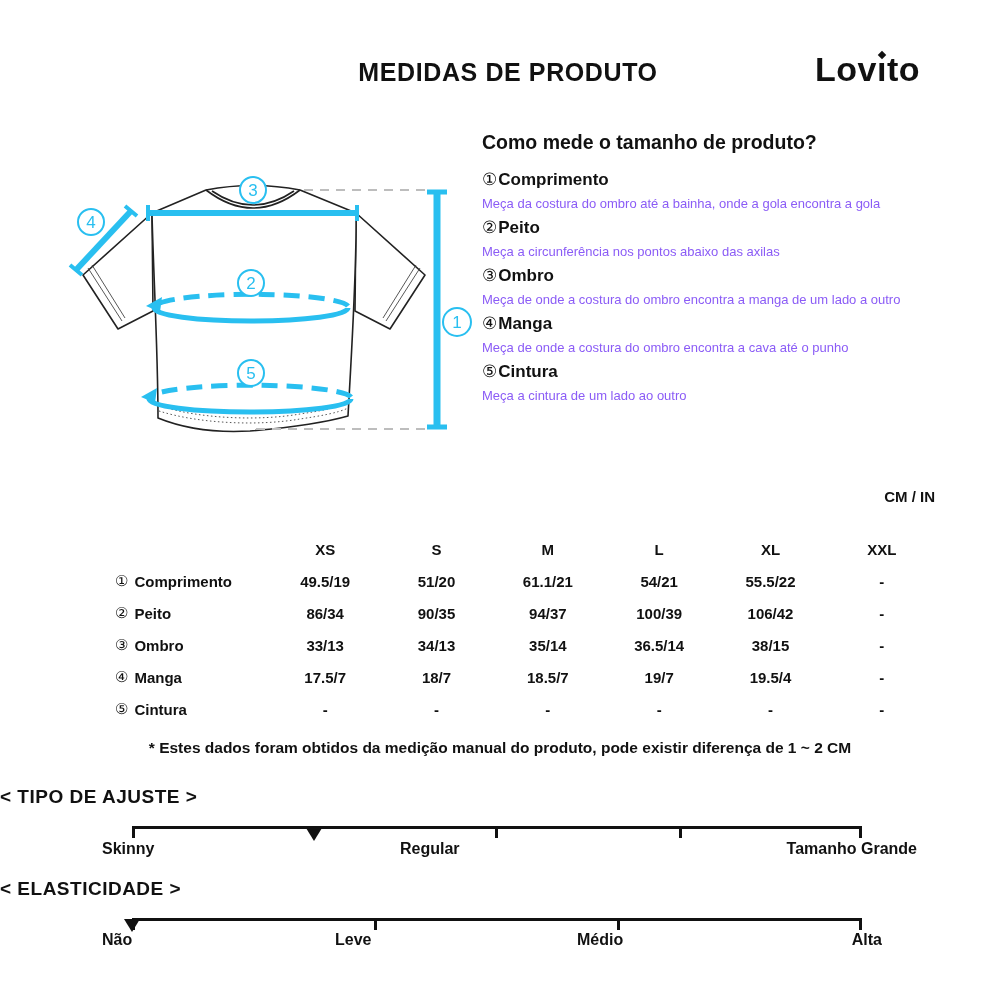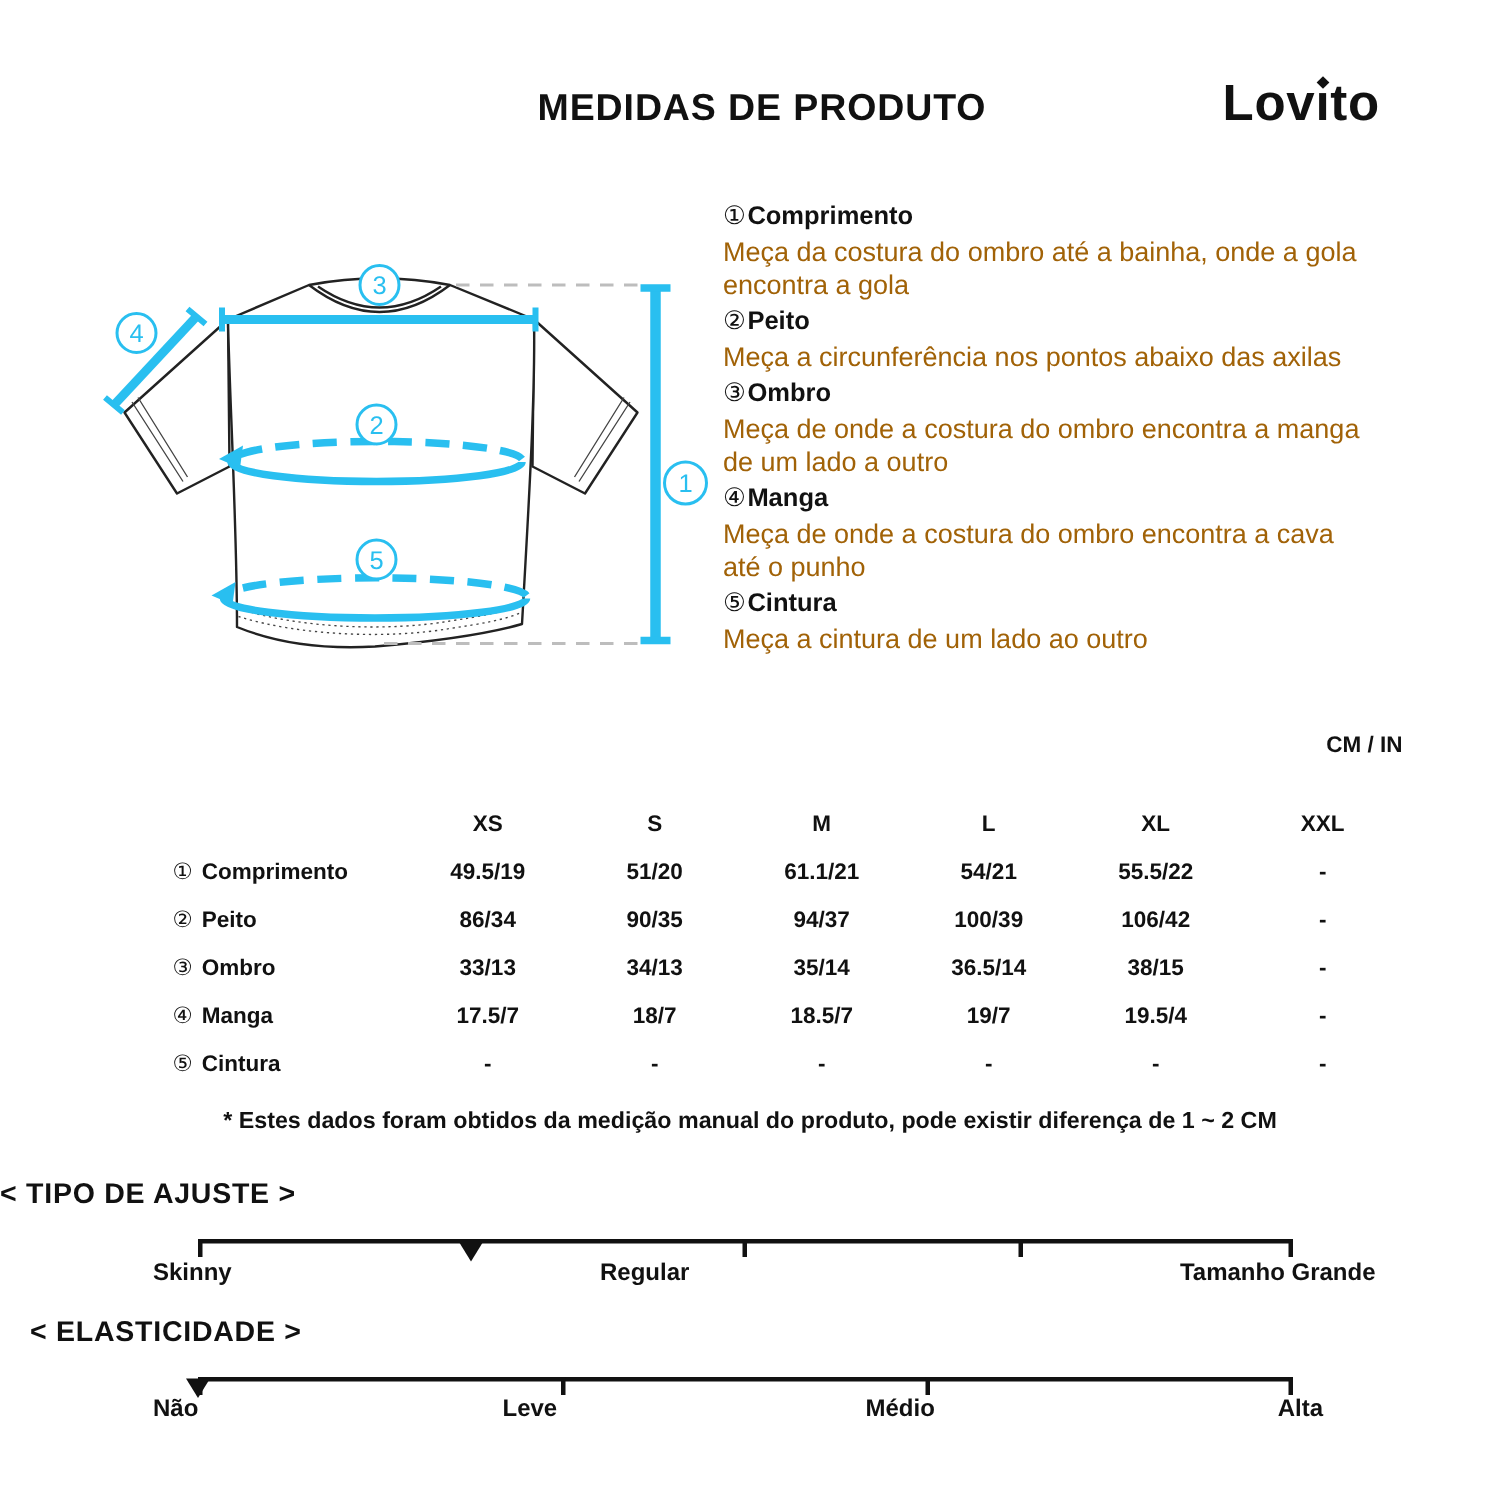--- a/index.html
+++ b/index.html
@@ -13,21 +13,21 @@
   .brand { position:absolute; right:80px; top:50px; font-size:34px; font-weight:700; letter-spacing:0.5px; }
   .logo-i { position:relative; display:inline-block; }
   .logo-i::after { content:""; position:absolute; left:50%; top:2px; width:6px; height:6px;
     background:#111; transform:translateX(-50%) rotate(45deg); }
 
   
   .guide { position:absolute; left:482px; top:131px; width:430px; }
   .guide-heading { font-size:19.5px; font-weight:700; margin:0 0 13px 0; }
   .g-label { font-size:17px; font-weight:700; line-height:26px; }
   .g-num { font-weight:400; margin-right:1px; }
-  .g-desc { font-size:18px; color:#a16207; line-height:22px; }
+  .g-desc { font-size:13px; color:#8b5cf6; line-height:22px; }
 
   
   .diagram { position:absolute; left:50px; top:150px; }
 
   
   .unit-label { position:absolute; left:95px; top:488px; width:840px; text-align:right;
     font-size:15px; font-weight:700; }
   .size-table { position:absolute; left:95px; top:517px; width:840px;
     display:grid; grid-template-columns:172px repeat(6,1fr); gap:3px 5px; grid-auto-rows:29px; }
   .cell { display:flex; align-items:center; justify-content:center; font-size:15px;margin-top:32px; }
@@ -109,20 +109,21 @@
       <circle cx="251" cy="283" r="13" fill="#fff" stroke="#29bff0" stroke-width="2"></circle>
       <text x="251" y="289" fill="#29bff0">2</text>
       <circle cx="251" cy="373" r="13" fill="#fff" stroke="#29bff0" stroke-width="2"></circle>
       <text x="251" y="379" fill="#29bff0">5</text>
       <circle cx="457" cy="322" r="14" fill="#fff" stroke="#29bff0" stroke-width="2"></circle>
       <text x="457" y="328" fill="#29bff0">1</text>
     </g>
   </svg>
 
   <div class="guide">
+    <div class="guide-heading">Como mede o tamanho de produto?</div>
 
     <div class="g-label"><span class="g-num">①</span><span>Comprimento</span></div>
     <div class="g-desc">Meça da costura do ombro até a bainha, onde a gola encontra a gola</div>
 
     <div class="g-label"><span class="g-num">②</span><span>Peito</span></div>
     <div class="g-desc">Meça a circunferência nos pontos abaixo das axilas</div>
 
     <div class="g-label"><span class="g-num">③</span><span>Ombro</span></div>
     <div class="g-desc">Meça de onde a costura do ombro encontra a manga de um lado a outro</div>
 
@@ -206,21 +207,21 @@
   <div class="track" style="top:826px;"></div>
   <div class="tick" style="left:132px; top:826px;"></div>
   <div class="tick" style="left:495px; top:826px;"></div>
   <div class="tick" style="left:679px; top:826px;"></div>
   <div class="tick" style="left:859px; top:826px;"></div>
   <div class="tri" style="left:306px; top:828px;"></div>
   <div class="s-label" style="left:102px; top:840px;text-align:right;">Skinny</div>
   <div class="s-label center" style="left:400px; top:840px; width:200px;">Regular</div>
   <div class="s-label" style="right:83px; top:840px;">Tamanho Grande</div>
 
-  <div class="slider-title" style="top:878px;padding-left:20px;">&lt; ELASTICIDADE &gt;</div>
+  <div class="slider-title" style="top:878px;">&lt; ELASTICIDADE &gt;</div>
   <div class="track" style="top:918px;"></div>
   <div class="tick" style="left:132px; top:918px;"></div>
   <div class="tick" style="left:374px; top:918px;"></div>
   <div class="tick" style="left:617px; top:918px;"></div>
   <div class="tick" style="left:859px; top:918px;"></div>
   <div class="tri" style="left:124px; top:919px;"></div>
   <div class="s-label center" style="left:102px; top:931px; width:62px;">Não</div>
   <div class="s-label center" style="left:335px; top:931px; width:80px;">Leve</div>
   <div class="s-label center" style="left:577px; top:931px; width:84px;">Médio</div>
   <div class="s-label" style="right:118px; top:931px;">Alta</div>

